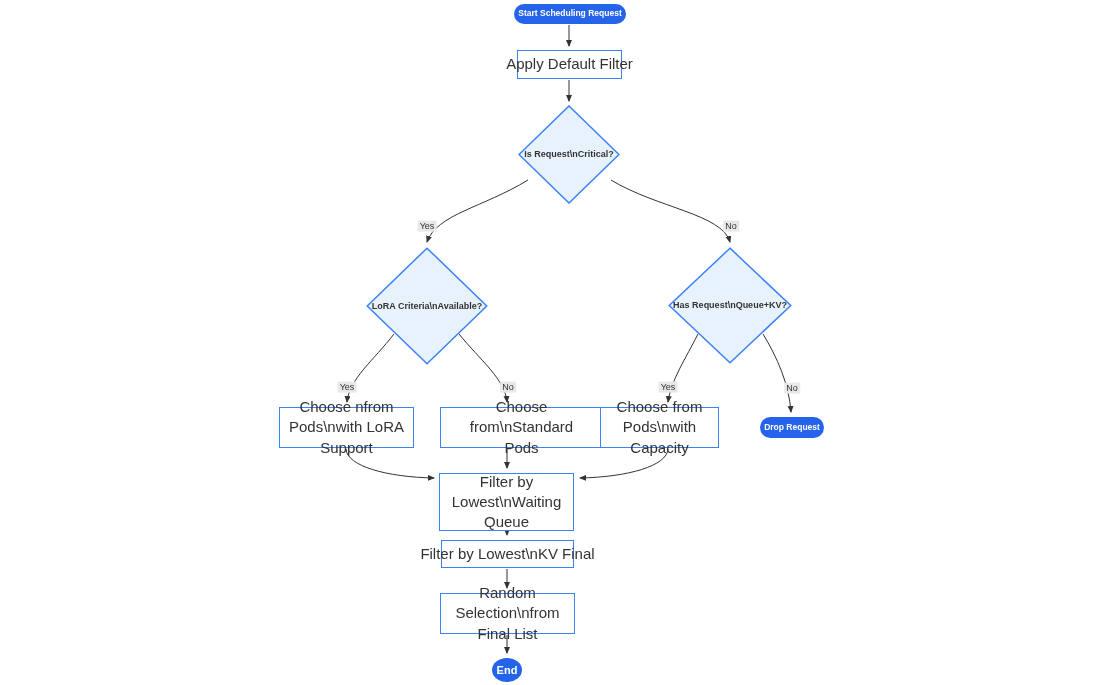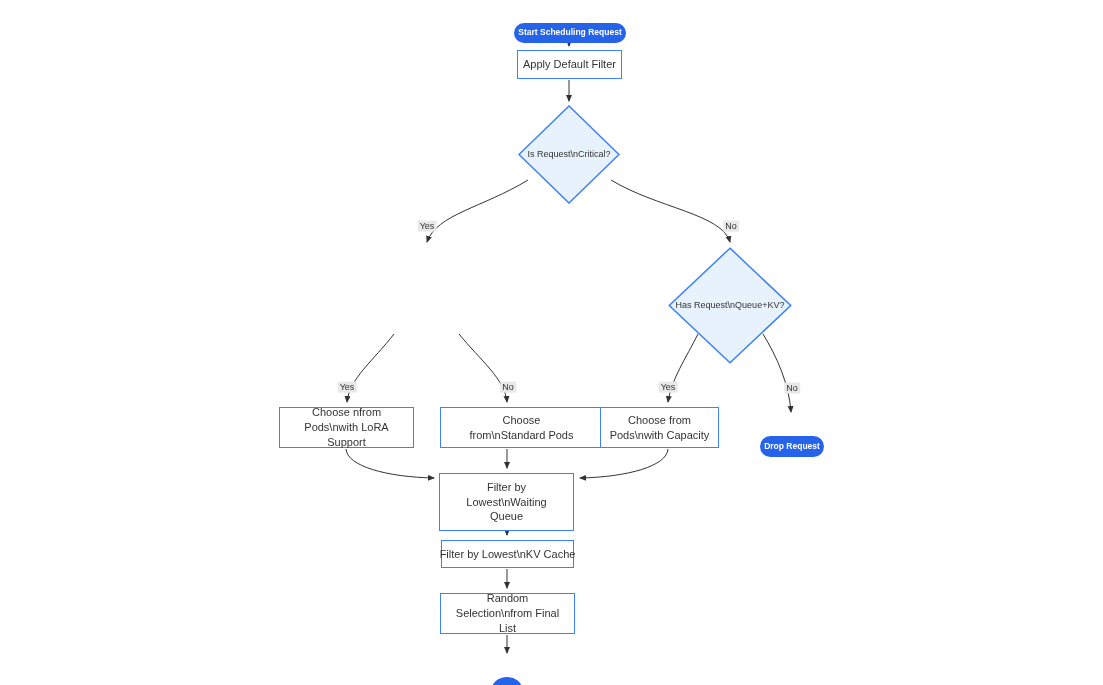--- a/index.html
+++ b/index.html
@@ -14,41 +14,40 @@
   svg.edge-layer {
     position:absolute; left:0; top:0; width:1103px; height:685px;
   }
   svg.edge-layer path.edge {
     fill:none; stroke: var(--edge); stroke-width:1;
   }
   svg.edge-layer marker path { fill: var(--edge); stroke:none; }
 
   .node { position:absolute; box-sizing:border-box; display:flex; align-items:center; justify-content:center; }
   .node-label {
-    font-size:11px; line-height:1.35; color:var(--text);
+    font-size:15px; line-height:1.35; color:var(--text);
     text-align:center; margin:0 auto;
   }
   .nowrap { white-space:nowrap; }
 
   .process {
     background: var(--nodeFill);
     border: 1.5px solid var(--nodeBorder);
   }
   .stadium {
     background: var(--accent);
     border-radius: 10.5px;
-    margin-top: 19px;
   }
   .stadium .node-label {
     color: var(--accentText); font-weight:bold; font-size:8.5px; white-space:nowrap;
   }
   .terminal { border-radius:50%; }
   .terminal .node-label { font-size:11px; }
 
-  .decision { background:transparent; border:none; }
+  .decision { background:transparent; border:none;font-weight:bold; }
   .decision .diamond-svg {
     position:absolute; left:0; top:0; width:100%; height:100%;
   }
   .decision .diamond-svg polygon {
     fill: var(--decisionFill);
     stroke: var(--nodeBorder);
     stroke-width:1.5;
     vector-effect: non-scaling-stroke;
   }
   .decision .node-label { position:relative; z-index:1; font-size:9px; white-space:nowrap; }
@@ -97,20 +96,26 @@
     <span class="node-label nowrap">Apply Default Filter</span>
   </div>
 
   <div class="node decision" style="left:518px;top:105px;width:102px;height:99px">
     <svg class="diamond-svg" viewBox="0 0 100 100" preserveAspectRatio="none">
         <polygon points="50,1 99,50 50,99 1,50"></polygon>
       </svg>
     <span class="node-label">Is Request\nCritical?</span>
   </div>
 
+  <div class="node decision" style="left:366px;top:247px;width:122px;height:118px">
+    <svg class="diamond-svg" viewBox="0 0 100 100" preserveAspectRatio="none">
+        <polygon points="50,1 99,50 50,99 1,50"></polygon>
+      </svg>
+    <span class="node-label">LoRA Criteria\nAvailable?</span>
+  </div>
 
   <div class="node decision" style="left:668px;top:247px;width:124px;height:117px">
     <svg class="diamond-svg" viewBox="0 0 100 100" preserveAspectRatio="none">
         <polygon points="50,1 99,50 50,99 1,50"></polygon>
       </svg>
     <span class="node-label">Has Request\nQueue+KV?</span>
   </div>
 
   <div class="node process" style="left:279px;top:407px;width:135px;height:41px">
     <span class="node-label" style="max-width:118px">Choose nfrom Pods\nwith LoRA Support</span>
@@ -126,21 +131,21 @@
 
   <div class="node stadium" style="left:760px;top:417px;width:64px;height:21px">
     <span class="node-label">Drop Request</span>
   </div>
 
   <div class="node process" style="left:439px;top:473px;width:135px;height:58px">
     <span class="node-label" style="max-width:112px">Filter by Lowest\nWaiting Queue</span>
   </div>
 
   <div class="node process" style="left:441px;top:540px;width:133px;height:28px">
-    <span class="node-label nowrap">Filter by Lowest\nKV Cache</span>
+    <span class="node-label nowrap">Filter by Lowest\nKV Final</span>
   </div>
 
   <div class="node process" style="left:440px;top:593px;width:135px;height:41px">
     <span class="node-label" style="max-width:118px">Random Selection\nfrom Final List</span>
   </div>
 
   <div class="node stadium terminal" style="left:492px;top:658px;width:30px;height:24px">
     <span class="node-label">End</span>
   </div>
 

